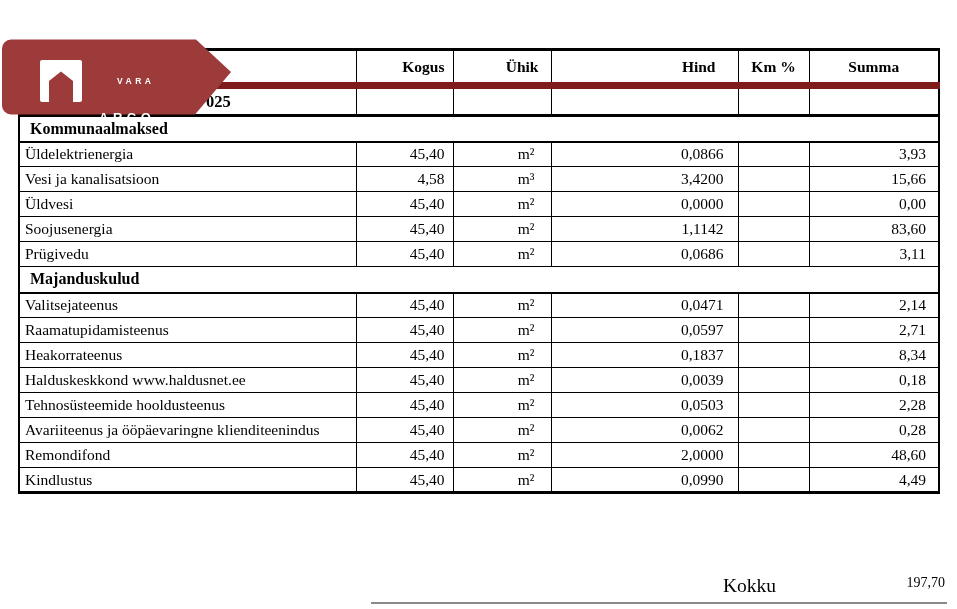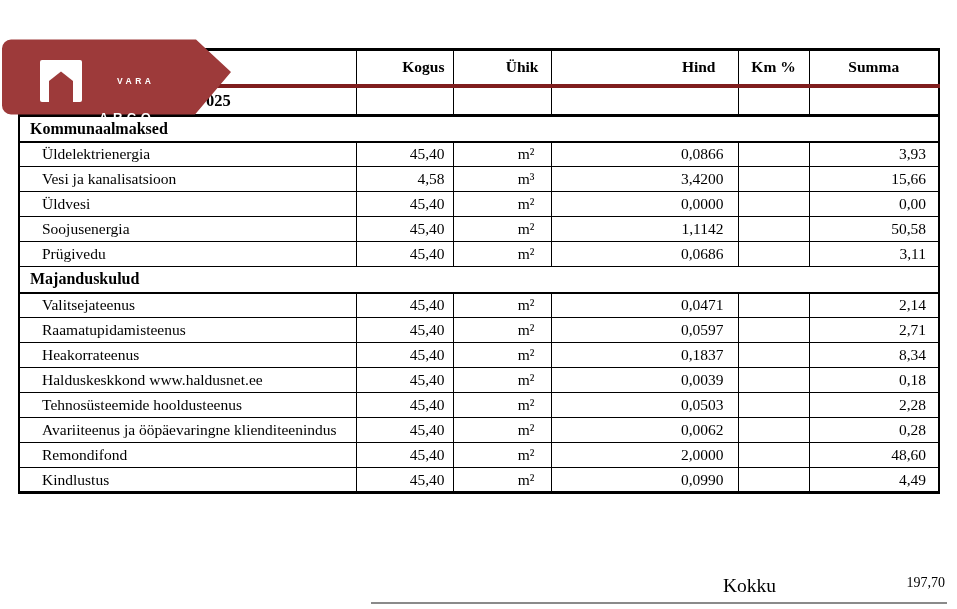--- a/index.html
+++ b/index.html
@@ -20,33 +20,33 @@
   }
   col.c-label{width:337px;} col.c-kogus{width:97px;} col.c-yhik{width:98px;}
   col.c-hind{width:187px;} col.c-km{width:71px;} col.c-summa{width:130px;}
 
   td,th{
     border-left:1.5px solid #000;border-right:1.5px solid #000;
     padding:0;white-space:nowrap;overflow:hidden;
     font-weight:normal;vertical-align:middle;
   }
   tr.hdr-row{height:36px;}
-  tr.hdr-row th{font-weight:bold;border-bottom:4px solid #7f1d1d;font-size:15.5px;}
+  tr.hdr-row th{font-weight:bold;border-bottom:7px solid #7f1d1d;font-size:15.5px;}
   tr.period-row{height:30px;margin-top:48px;}
   tr.period-row td{border-bottom:3px solid #000;}
   tr.section-row{height:26px;}
   tr.section-row td{
     border-left:none;border-right:none;
     border-bottom:2.5px solid #000;border-top:1.5px solid #000;
     font-weight:bold;font-size:16px;padding-left:10px;
   }
   tr.data-row{height:25px;}
   tr.data-row td{border-bottom:1.5px solid #000;}
 
-  .al{text-align:left;padding-left:22px;}
+  .al{text-align:left;padding-left:5px;}
   .ar{text-align:right;}
   .ac{text-align:center;}
   .pr8{padding-right:8px;} .pr12{padding-right:12px;} .pr14{padding-right:14px;}
   .pr16{padding-right:16px;} .pr22{padding-right:22px;}
 
   .period-frag{font-weight:bold;font-size:16.5px;padding-left:186px;display:inline-block;}
 
   
   .total-label{position:absolute;left:723px;top:575px;font-size:19.5px;}
   .total-value{position:absolute;right:12px;top:575px;font-size:14px;}
@@ -125,21 +125,21 @@
         <td class="ar pr14">0,0000</td>
         <td class="ac"></td>
         <td class="ar pr12">0,00</td>
       </tr>
       <tr class="data-row">
         <td class="al">Soojusenergia</td>
         <td class="ar pr8">45,40</td>
         <td class="ar pr16">m²</td>
         <td class="ar pr14">1,1142</td>
         <td class="ac"></td>
-        <td class="ar pr12">50,58</td>
+        <td class="ar pr12">83,60</td>
       </tr>
       <tr class="data-row">
         <td class="al">Prügivedu</td>
         <td class="ar pr8">45,40</td>
         <td class="ar pr16">m²</td>
         <td class="ar pr14">0,0686</td>
         <td class="ac"></td>
         <td class="ar pr12">3,11</td>
       </tr>
       <tr class="section-row">

